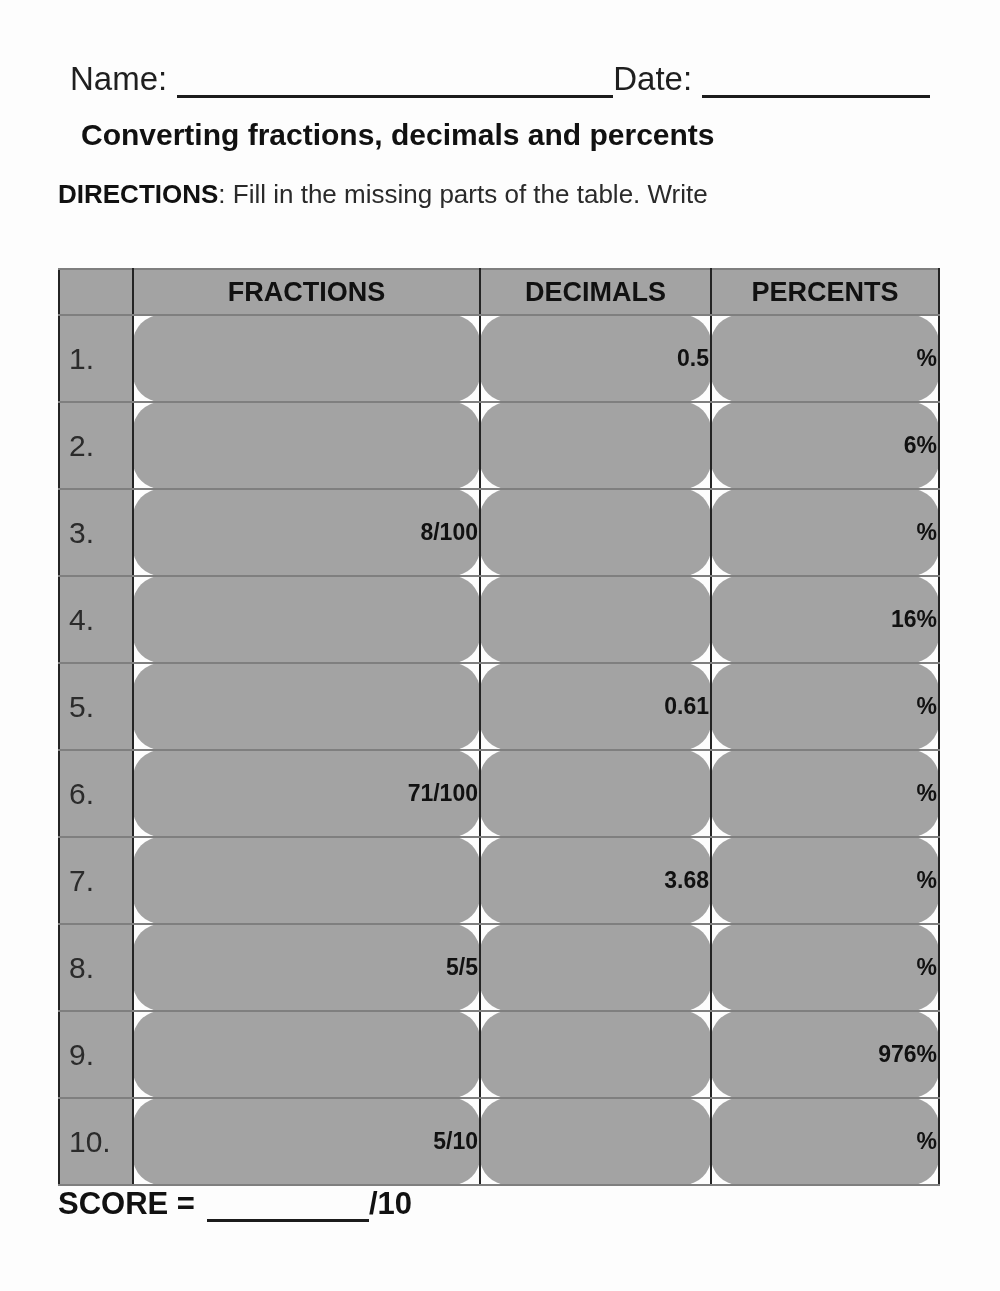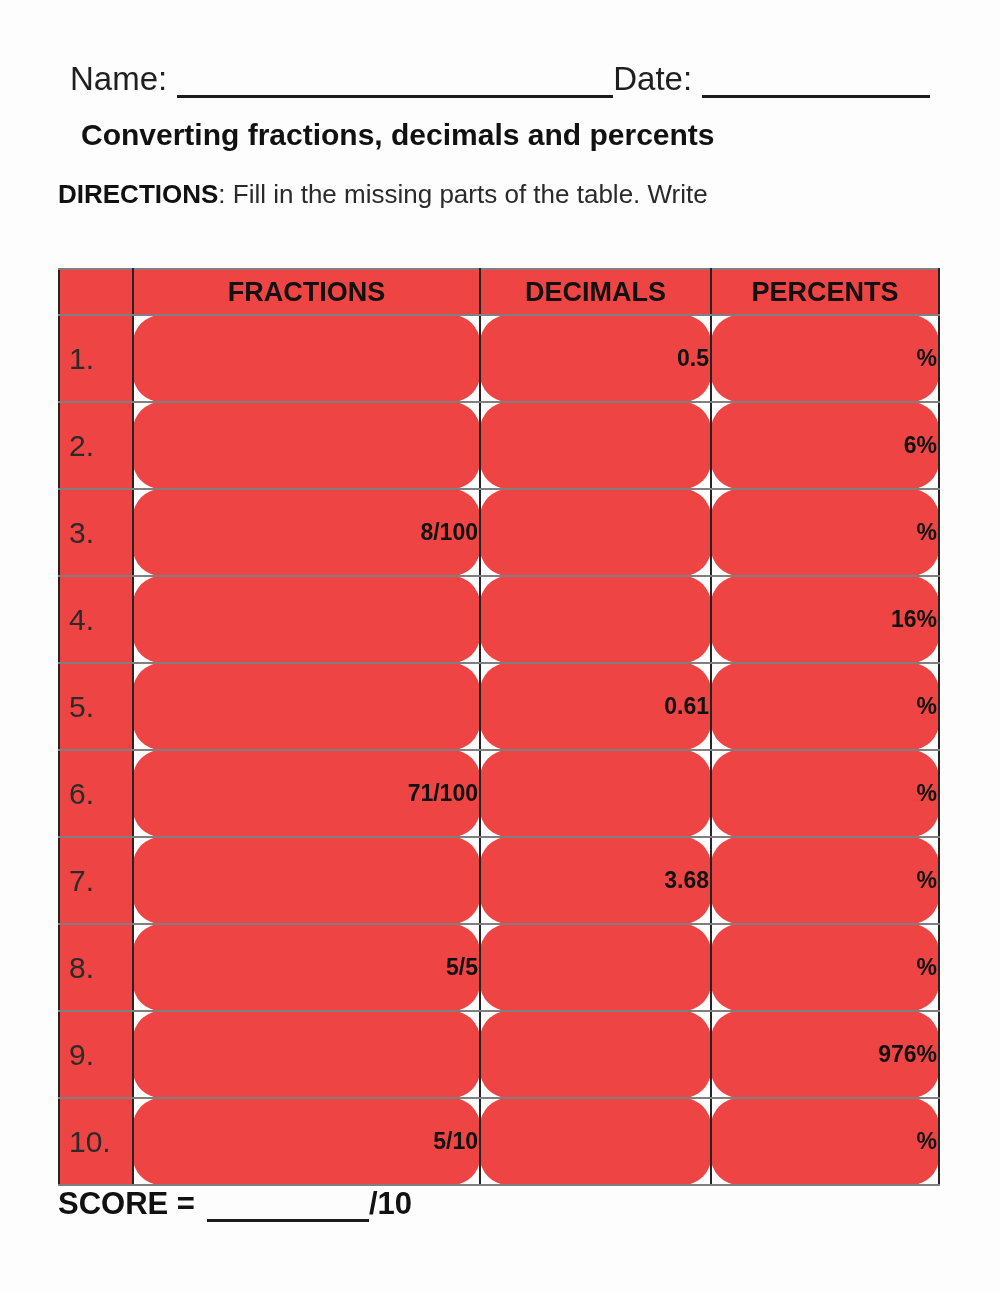--- a/index.html
+++ b/index.html
@@ -73,21 +73,21 @@
   }
   .conversion-table col.c-num  { width: 74px; }
   .conversion-table col.c-frac { width: 347px; }
   .conversion-table col.c-dec  { width: 231px; }
   .conversion-table col.c-pct  { width: 228px; }
 
   .conversion-table th,
   .conversion-table td {
     border-right: 2px solid #242424;
     border-bottom: 2px solid #7f7f7f;
-    background: #ef4444;
+    background: #a3a3a3;
     overflow: hidden;
   }
   .conversion-table tr > th:first-child,
   .conversion-table tr > td:first-child {
     border-left: 2px solid #242424;
   }
   .conversion-table thead th {
     border-top: 2px solid #7f7f7f;
     height: 42px;
     font-size: 27px;

